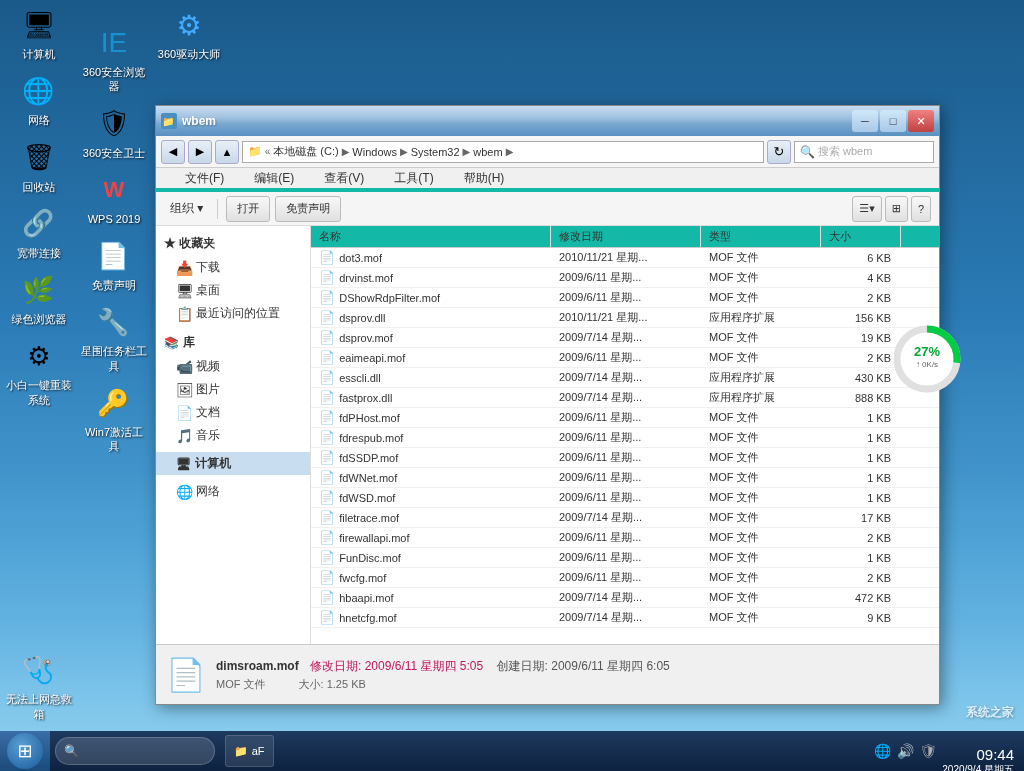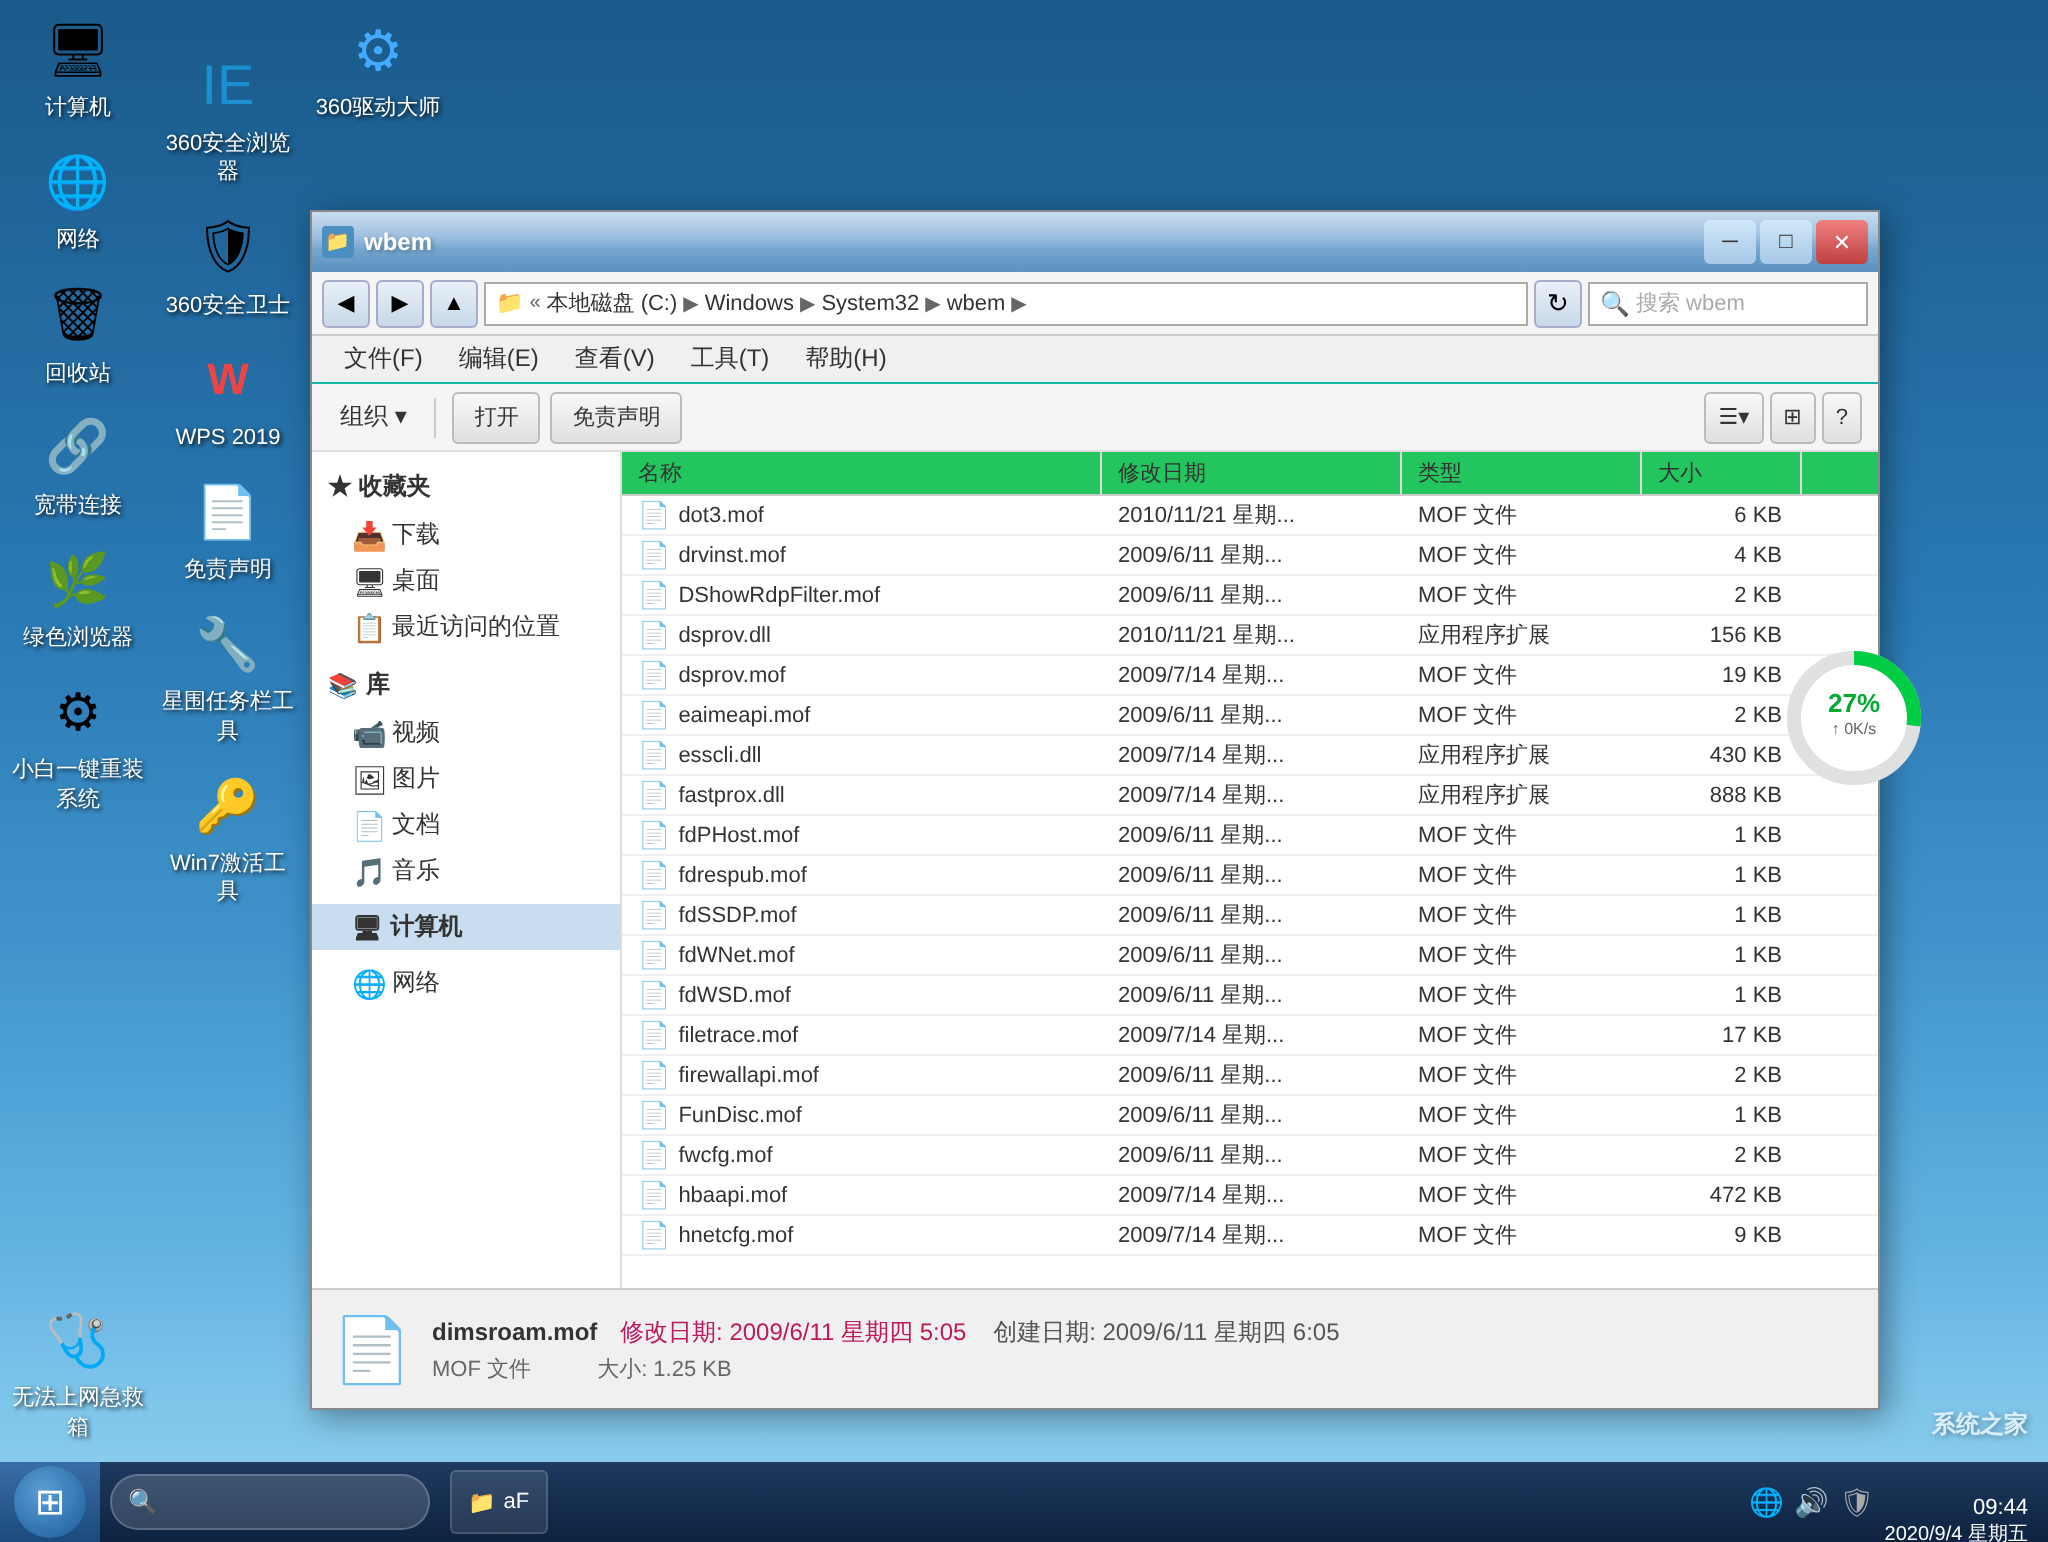--- a/index.html
+++ b/index.html
@@ -245,25 +245,25 @@
       align-items: center;
       padding: 0 5px;
       font-size: 11px;
       gap: 3px;
     }
 
     
     .menu-bar {
       height: 24px;
       background: #f0f0f0;
-      border-bottom: 1px solid #14b8a6;
-      display: flex;
-      align-items: center;
-      padding: 0 8px;
-      gap: 2px;
+      border-bottom: 4px solid #14b8a6;
+      display: flex;
+      align-items: center;
+      padding: 0 21px;
+      gap: 14px;
     }
 
     .menu-item {
       padding: 2px 8px;
       font-size: 12px;
       color: #333;
       cursor: pointer;
       border-radius: 2px;
     }
 
@@ -368,21 +368,21 @@
     .file-list-area {
       flex: 1;
       background: white;
       overflow-y: scroll;
       overflow-x: hidden;
     }
 
     .file-list-header {
       display: flex;
       align-items: center;
-      background: #22c55e;
+      background: #14b8a6;
       border-bottom: 1px solid #ccc;
       height: 22px;
       position: sticky;
       top: 0;
       z-index: 10;
     }
 
     .col-header {
       padding: 3px 8px;
       font-size: 11px;
@@ -943,21 +943,21 @@
       <div class="taskbar-item">
         <span>📁</span>
         <span>aF</span>
       </div>
     </div>
     <div class="taskbar-right">
       <span style="color:#aaa;font-size:14px;">🌐</span>
       <span style="color:#aaa;font-size:14px;">🔊</span>
       <span style="color:#aaa;font-size:14px;">🛡</span>
       <div style="display:flex;flex-direction:column;align-items:flex-end;">
-        <span style="color:white;font-size:11px;margin-top:20px;">09:44</span>
+        <span style="color:white;font-size:15px;margin-top:20px;">09:44</span>
         <span style="color:white;font-size:10px;">2020/9/4 星期五</span>
       </div>
     </div>
   </div>
 
   <div style="position:absolute;bottom:50px;right:10px;color:white;font-size:12px;font-weight:bold;text-shadow:1px 1px 3px rgba(0,0,0,0.5);opacity:0.7;margin-left:36px;">
     <span>系统之家</span>
   </div>
 
 </div>

